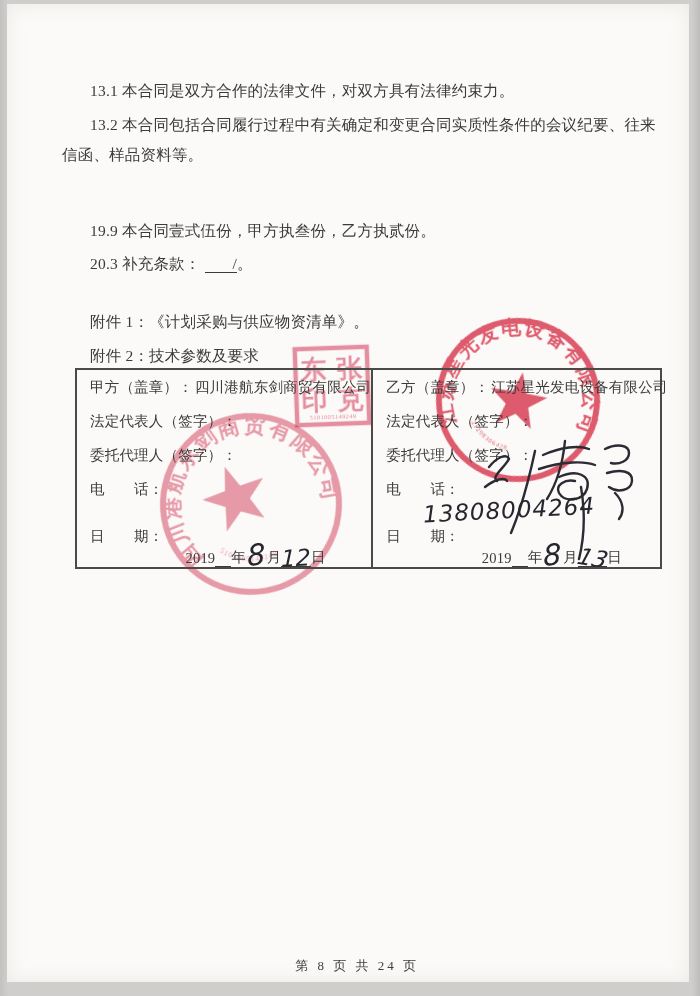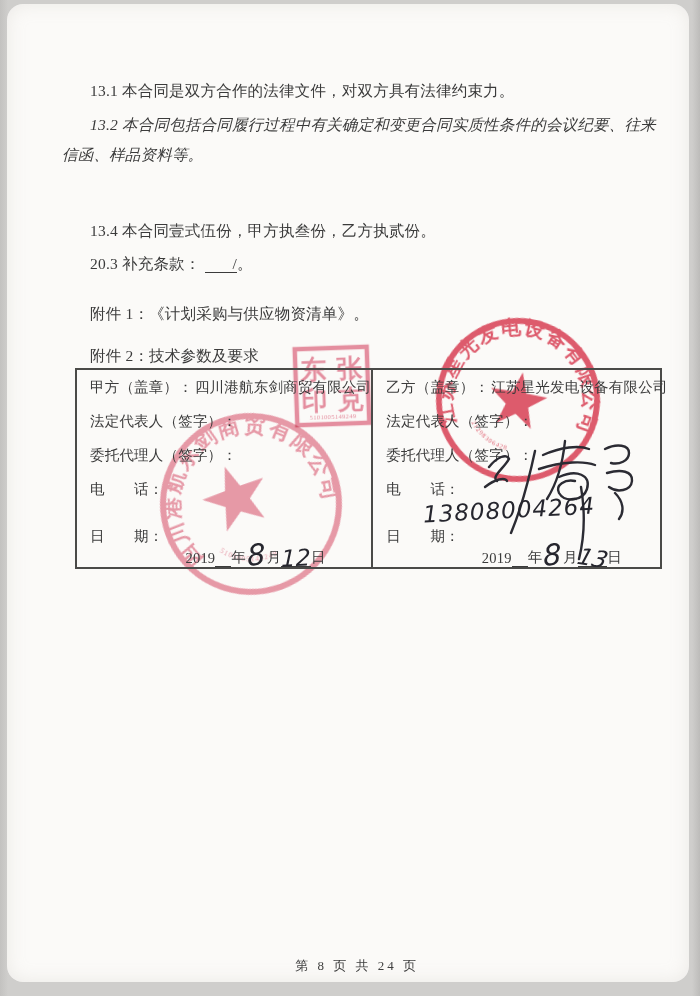--- a/index.html
+++ b/index.html
@@ -1,18 +1,18 @@
 <!DOCTYPE html>
 <html><head>
 <meta charset="utf-8">
 <style>
   html,body{margin:0;padding:0;}
   body{width:700px;height:996px;overflow:hidden;background:#b9b8b6;font-family:"Liberation Serif","DejaVu Serif",serif;}
   .scan{position:relative;width:700px;height:996px;background:linear-gradient(90deg,#c3c2c0 0,#cfcecc 8px,#cfcecc 692px,#bdbcba 100%);}
-  .page{position:absolute;left:7px;top:4px;width:682px;height:978px;background:#fbfaf8;box-shadow:inset 0 0 18px rgba(190,186,180,.25);border-radius:16px;}
+  .page{position:absolute;left:7px;top:4px;width:682px;height:978px;background:#fbfaf8;box-shadow:inset 0 0 18px rgba(190,186,180,.25);}
   
   .clause{position:absolute;left:55px;width:600px;margin:0;font-size:15.5px;line-height:30px;color:#3b3b3b;letter-spacing:.2px;text-indent:28px;}
   .uline{display:inline-block;min-width:24px;text-align:center;border-bottom:1.2px solid #3b3b3b;line-height:17px;}
   
   .sig-table{position:absolute;left:68px;top:364px;width:583px;height:197px;border:2px solid #4a4a48;display:flex;z-index:2;background:transparent;}
   .cell{height:100%;display:flex;flex-direction:column;box-sizing:border-box;}
   .cell-a{width:312px;border-right:2px solid #4a4a48;}
   .cell-b{flex:1;}
   .row{flex:1;display:flex;align-items:center;padding-left:13px;font-size:14.5px;color:#3b3b3b;white-space:nowrap;letter-spacing:.2px;}
   .company{margin-left:2px;}
@@ -40,24 +40,24 @@
   .ink{position:absolute;z-index:6;}
   .footer{position:absolute;left:0;width:700px;text-align:center;top:953px;font-size:13px;color:#3e3e3e;letter-spacing:3px;z-index:1;}
 </style>
 </head>
 <body>
 
 <div class="scan">
   <div class="page">
 
     <p class="clause" style="top:72px;">13.1  本合同是双方合作的法律文件，对双方具有法律约束力。</p>
-    <p class="clause" style="top:106px;font-style:italic;">13.2  本合同包括合同履行过程中有关确定和变更合同实质性条件的会议纪要、往来信函、样品资料等。</p>
-    <p class="clause" style="top:212px;">13.4  本合同壹式伍份，甲方执叁份，乙方执贰份。</p>
+    <p class="clause" style="top:106px;">13.2  本合同包括合同履行过程中有关确定和变更合同实质性条件的会议纪要、往来信函、样品资料等。</p>
+    <p class="clause" style="top:212px;">19.9  本合同壹式伍份，甲方执叁份，乙方执贰份。</p>
     <p class="clause" style="top:245px;"><span>20.3  补充条款： </span><span class="uline">/</span><span>。</span></p>
-    <p class="clause" style="top:295px;">附件 1：《计划采购与供应物资清单》。</p>
+    <p class="clause" style="top:303px;">附件 1：《计划采购与供应物资清单》。</p>
     <p class="clause" style="top:337px;">附件 2：技术参数及要求</p>
 
     <div class="sig-table">
       <div class="cell cell-a">
         <div class="row">
           <span>甲方（盖章）：</span>
             <span class="company">四川港航东剑商贸有限公司</span>
         </div>
         <div class="row">
           <span>法定代表人（签字）：</span>

